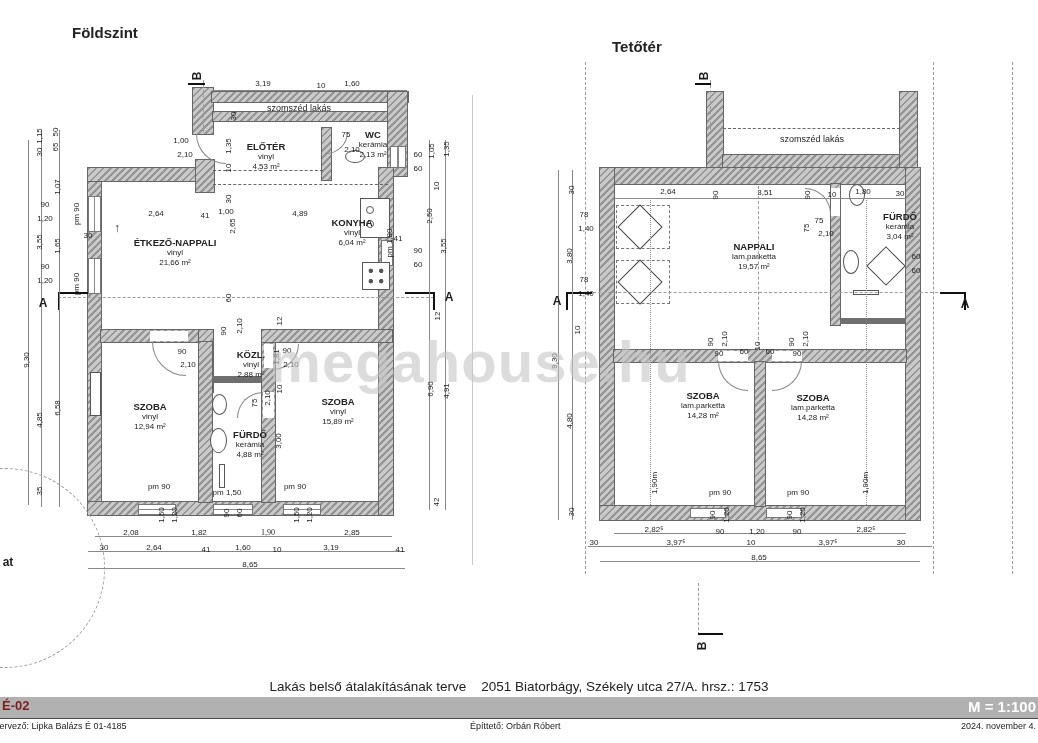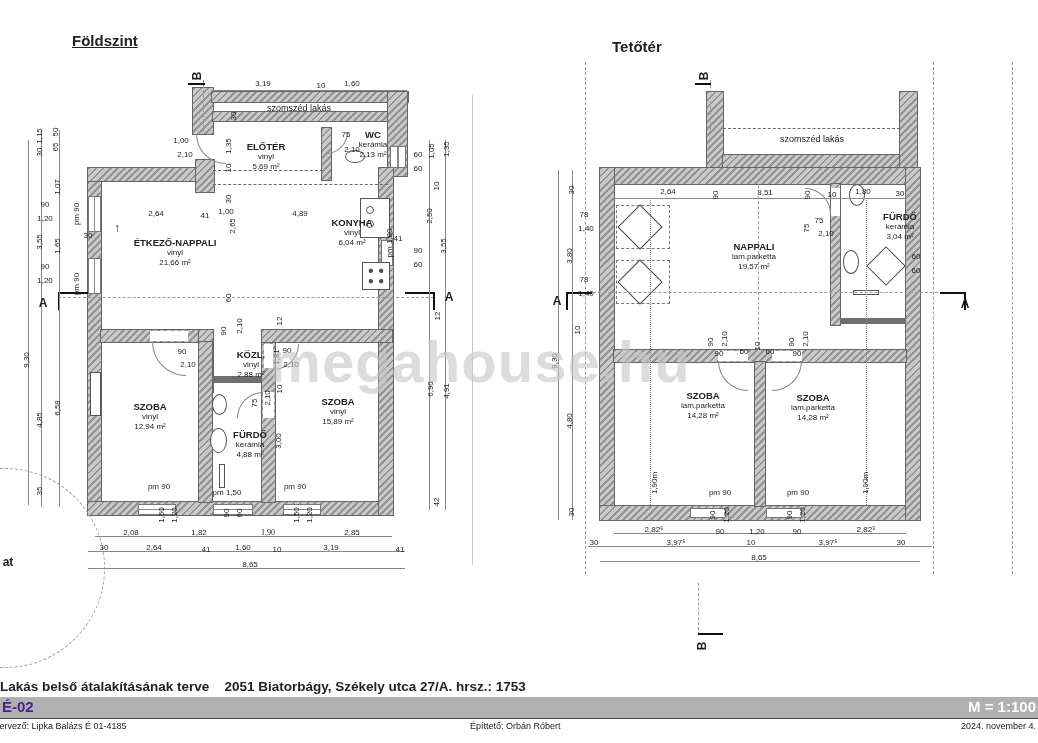--- a/index.html
+++ b/index.html
@@ -43,34 +43,34 @@
        transform:translate(-50%,-50%);z-index:3;}
   .marker{font-size:12px;font-weight:bold;}
   .room{position:absolute;transform:translate(-50%,-50%);text-align:center;line-height:1.2;z-index:3;white-space:nowrap;}
   .room .n{font-weight:bold;font-size:9.5px;display:block;}
   .room .f,.room .a{font-size:8px;display:block;}
   .ptitle{position:absolute;font-weight:bold;font-size:15px;z-index:3;}
   .neigh{position:absolute;font-size:9px;transform:translate(-50%,-50%);z-index:3;}
   #watermark{position:absolute;left:480px;top:361px;transform:translate(-50%,-50%);
      font-size:58px;font-weight:bold;color:#c6c6c6;opacity:.6;letter-spacing:1px;z-index:4;pointer-events:none;}
   
-  #f-title{position:absolute;left:0;top:679px;width:100%;font-weight:bold;
+  #f-title{position:absolute;left:0;top:679px;width:100%;text-align:center;font-weight:normal;
      font-size:13.5px;white-space:pre;z-index:5;}
   #f-bar{position:absolute;left:0;top:697px;width:1038px;height:21px;background:#b1b1b1;
      border-bottom:1px solid #4a4a4a;z-index:5;}
-  #f-bar .code{position:absolute;left:2px;top:1px;color:#4c1d95;font-weight:bold;font-size:15px;}
+  #f-bar .code{position:absolute;left:2px;top:1px;color:#7f1d1d;font-weight:bold;font-size:13px;}
   #f-bar .name{position:absolute;left:0;top:1px;width:100%;text-align:center;color:#fff;font-weight:bold;font-size:15px;}
   #f-bar .scale{position:absolute;right:2px;top:1px;color:#fff;font-weight:bold;font-size:15px;}
   .f-sub{position:absolute;top:721px;font-size:9px;color:#222;z-index:5;white-space:nowrap;}
 </style>
 </head>
 <body>
 
 <div id="page">
-  <div class="ptitle" style="left:72px;top:32px;text-decoration:underline;">Földszint</div>
+  <div class="ptitle" style="left:72px;top:24px;">Földszint</div>
   <div class="ptitle" style="left:612px;top:38px;">Tetőtér</div>
 
   <div id="canvas">
       <div class="g wall" style="left: 193px; top: 88px; width: 20px; height: 46px;"></div>
       <div class="g wall" style="left: 212px; top: 92px; width: 196px; height: 10px;"></div>
       <div class="g wall" style="left: 213px; top: 112px; width: 177px; height: 9px;"></div>
       <div class="g wall" style="left: 388px; top: 92px; width: 19px; height: 84px;"></div>
       <div class="g wall" style="left: 88px; top: 168px; width: 13px; height: 347px;"></div>
       <div class="g wall" style="left: 88px; top: 502px; width: 304px; height: 13px;"></div>
       <div class="g wall" style="left: 379px; top: 168px; width: 14px; height: 347px;"></div>
@@ -310,21 +310,21 @@
       <span class="dim" style="left: 866px; top: 530px;">2,82⁵</span>
       <span class="dim" style="left: 594px; top: 543px;">30</span>
       <span class="dim" style="left: 676px; top: 543px;">3,97⁵</span>
       <span class="dim" style="left: 751px; top: 543px;">10</span>
       <span class="dim" style="left: 828px; top: 543px;">3,97⁵</span>
       <span class="dim" style="left: 901px; top: 543px;">30</span>
       <span class="dim" style="left: 759px; top: 558px;">8,65</span>
       <div class="room" style="left: 266px; top: 156px;">
         <span class="n">ELŐTÉR</span>
         <span class="f">vinyl</span>
-        <span class="a">5,69 m²</span>
+        <span class="a">4,53 m²</span>
       </div>
       <div class="room" style="left: 373px; top: 144px;">
         <span class="n">WC</span>
         <span class="f">kerámia</span>
         <span class="a">2,13 m²</span>
       </div>
       <div class="room" style="left: 352px; top: 232px;">
         <span class="n">KONYHA</span>
         <span class="f">vinyl</span>
         <span class="a">6,04 m²</span>

